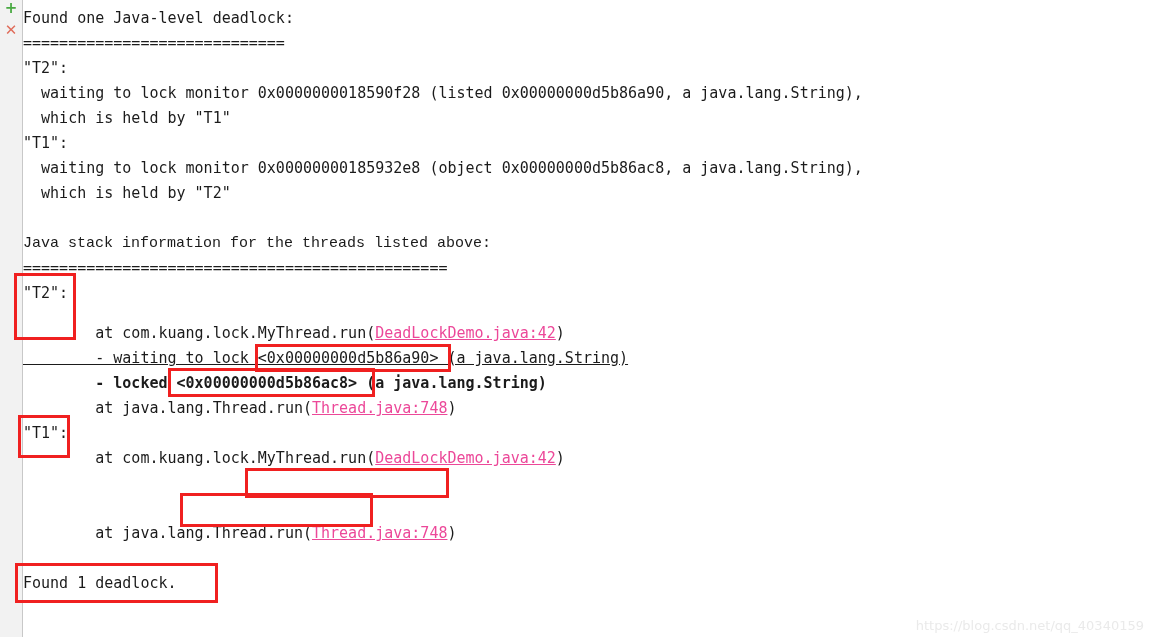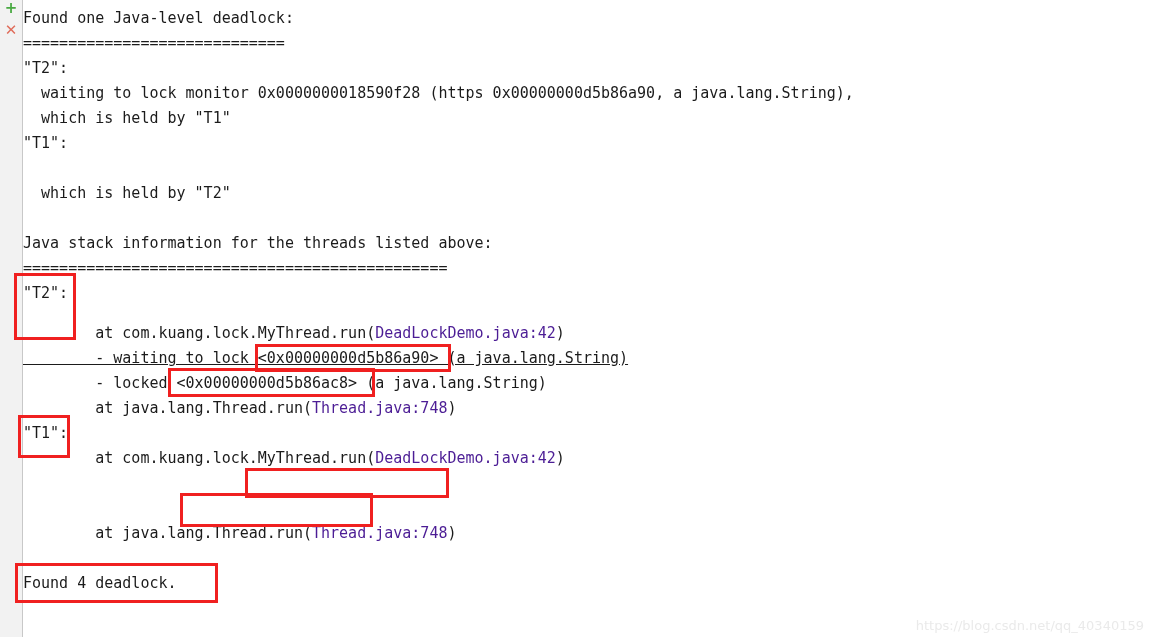--- a/index.html
+++ b/index.html
@@ -53,21 +53,22 @@
     height: 25px;
     line-height: 25px;
     white-space: pre;
     font-family: "DejaVu Sans Mono", "Liberation Mono", monospace;
     font-size: 15px;
     color: #1b1b1b;
     letter-spacing: 0px;
   }
 
   .lnk {
-    color: #4c1d95;
+    color: #ec4899;
+    text-decoration: underline;
   }
 
   
   .redbox {
     position: absolute;
     border: 3px solid #f02020;
     box-sizing: border-box;
     background: transparent;
     pointer-events: none;
   }
@@ -90,40 +91,41 @@
 <div id="gutter">
   <div class="gutter-icon" id="gutter-add">+</div>
   <div class="gutter-icon" id="gutter-close">✕</div>
 </div>
 
 <div id="console">
 
   <div class="line" style="top:6px;">Found one Java-level deadlock:</div>
   <div class="line" style="top:31px;">=============================</div>
   <div class="line" style="top:56px;">"T2":</div>
-  <div class="line" style="top:81px;">  waiting to lock monitor 0x0000000018590f28 (https 0x00000000d5b86a90, a java.lang.String),</div>
+  <div class="line" style="top:81px;">  waiting to lock monitor 0x0000000018590f28 (listed 0x00000000d5b86a90, a java.lang.String),</div>
   <div class="line" style="top:106px;">  which is held by "T1"</div>
   <div class="line" style="top:131px;">"T1":</div>
+  <div class="line" style="top:156px;">  waiting to lock monitor 0x00000000185932e8 (object 0x00000000d5b86ac8, a java.lang.String),</div>
   <div class="line" style="top:181px;">  which is held by "T2"</div>
 
-  <div class="line" style="top:231px;">Java stack information for the threads listed above:</div>
+  <div class="line" style="top:231px;font-family:Liberation Mono, monospace;">Java stack information for the threads listed above:</div>
   <div class="line" style="top:256px;">===============================================</div>
   <div class="line" style="top:281px;">"T2":</div>
 
   <div class="line" style="top:321px;"><span>        at com.kuang.lock.MyThread.run(</span><span class="lnk">DeadLockDemo.java:42</span><span>)</span></div>
   <div class="line" style="top:346px;text-decoration:underline;">        - waiting to lock &lt;0x00000000d5b86a90&gt; (a java.lang.String)</div>
-  <div class="line" style="top:371px;">        - locked &lt;0x00000000d5b86ac8&gt; (a java.lang.String)</div>
+  <div class="line" style="top:371px;font-weight:bold;">        - locked &lt;0x00000000d5b86ac8&gt; (a java.lang.String)</div>
   <div class="line" style="top:396px;"><span>        at java.lang.Thread.run(</span><span class="lnk">Thread.java:748</span><span>)</span></div>
 
   <div class="line" style="top:421px;">"T1":</div>
 
   <div class="line" style="top:446px;"><span>        at com.kuang.lock.MyThread.run(</span><span class="lnk">DeadLockDemo.java:42</span><span>)</span></div>
   <div class="line" style="top:521px;"><span>        at java.lang.Thread.run(</span><span class="lnk">Thread.java:748</span><span>)</span></div>
 
-  <div class="line" style="top:571px;">Found 4 deadlock.</div>
+  <div class="line" style="top:571px;">Found 1 deadlock.</div>
 
   <div class="redbox" style="left:-9px;  top:273px; width:62px;  height:67px;"></div>
   <div class="redbox" style="left:232px; top:344px; width:196px; height:28px;"></div>
   <div class="redbox" style="left:145px; top:368px; width:207px; height:29px;"></div>
   <div class="redbox" style="left:-5px;  top:415px; width:52px;  height:43px;"></div>
   <div class="redbox" style="left:222px; top:468px; width:204px; height:30px;"></div>
   <div class="redbox" style="left:157px; top:493px; width:193px; height:34px;"></div>
   <div class="redbox" style="left:-8px;  top:563px; width:203px; height:40px;"></div>
 
 </div>

